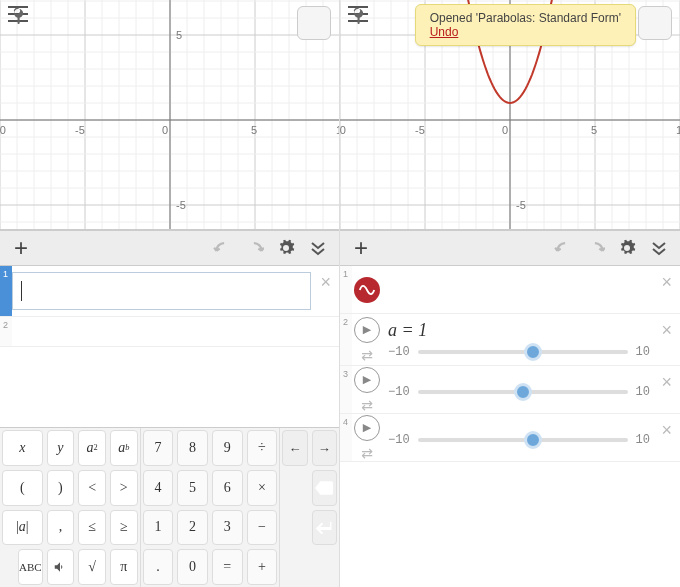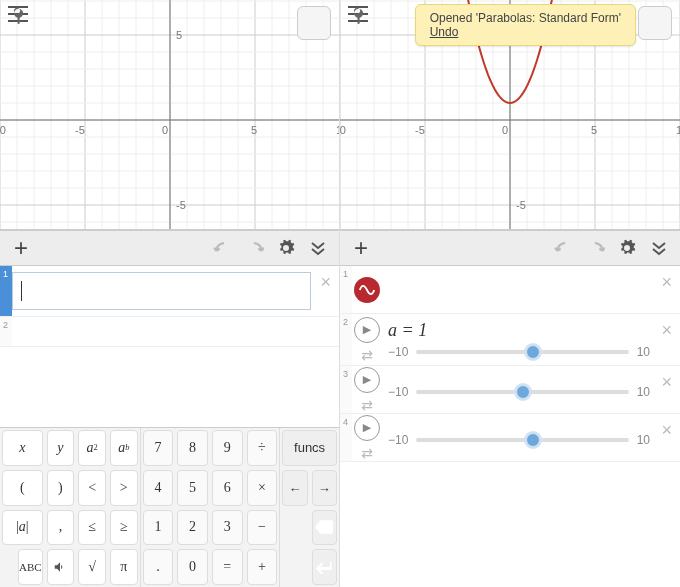--- a/index.html
+++ b/index.html
@@ -8,42 +8,42 @@
   .pane { display:flex; flex-direction:column; position:relative; }
   .pane.left { width:340px; border-right:1px solid #ddd; }
   .pane.right { width:340px; }
   
   .graph-wrap { position:relative; height:230px; background:#fff; overflow:hidden; border-bottom:1px solid #ccc;}
   .graph-wrap svg { position:absolute; top:0; left:0; }
   .topbar { position:absolute; top:6px; left:8px; right:8px; display:flex; align-items:flex-start; justify-content:space-between; z-index:5; pointer-events:none;}
   .hamburger, .wrench { width:34px; height:34px; border:1px solid #ccc; border-radius:6px; background:#f5f5f5; display:flex; align-items:center; justify-content:center; color:#555; cursor:pointer; pointer-events:auto;}
   .hamburger { background:transparent; border:none; }
   .toast { position:absolute; top:4px; right:44px; background:#fdf1b8; border:1px solid #e6d97a; border-radius:6px; padding:6px 14px; font-size:12px; color:#444; z-index:6; box-shadow:0 1px 2px rgba(0,0,0,.1);}
-  .toast a { color:#404040; text-decoration:underline; cursor:pointer; display:block; }
+  .toast a { color:#b91c1c; text-decoration:underline; cursor:pointer; display:block; }
   
   .exprbar { height:36px; border-top:1px solid #ccc; border-bottom:1px solid #ccc; background:#ededed; display:flex; align-items:center; padding:0 8px; gap:6px; }
   .exprbar .plus { font-size:24px; color:#444; width:26px; text-align:center; cursor:pointer;}
   .exprbar .spacer { flex:1; }
   .exprbar .ib { width:26px; height:26px; display:flex; align-items:center; justify-content:center; color:#888; cursor:pointer; font-size:18px;}
   .exprbar .gear { color:#555; }
   .exprbar .chev { font-size:16px; color:#555; }
   
   .exprlist { flex:1; overflow:auto; background:#fff; position:relative;}
   .exprrow { display:flex; border-bottom:1px solid #eee; min-height:48px; position:relative;}
   .exprrow .idx { width:12px; font-size:9px; color:#999; padding:3px 0 0 3px; background:#fafafa;}
   .exprrow .iconcell { width:30px; display:flex; align-items:center; justify-content:center;}
   .exprrow .content { flex:1; display:flex; flex-direction:column; justify-content:center; padding:6px 6px; font-family: "Times New Roman", serif; font-size:18px; font-style:italic; color:#333;}
   .exprrow .del { position:absolute; top:6px; right:8px; color:#bbb; font-size:18px; cursor:pointer;}
   .exprrow.selected .idx { background:#4a90d9; color:#fff;}
   .exprrow.selected .content-outer { border:1px solid #bcd; background:#fff; }
   .content-outer { flex:1; margin:6px 28px 6px 0; padding:8px 8px; min-height:34px;}
   .cursor { display:inline-block; width:1px; height:20px; background:#333; vertical-align:middle;}
   .playbtn { width:26px; height:26px; border:1.5px solid #999; border-radius:50%; display:flex; align-items:center; justify-content:center; color:#888; cursor:pointer; font-size:11px;}
   .loop { color:#bbb; font-size:14px; margin-top:4px; cursor:pointer;}
-  .slider-row { display:flex; align-items:center; gap:8px; font-size:12px; color:#888; font-style:normal; font-family:Liberation Sans, sans-serif; padding:4px 24px 0 0;}
+  .slider-row { display:flex; align-items:center; gap:8px; font-size:12px; color:#888; font-style:normal; font-family:Liberation Mono, monospace; padding:4px 24px 0 0;}
   .slider { flex:1; position:relative; height:4px; background:#ddd; border-radius:2px;}
   .slider .thumb { position:absolute; top:50%; width:18px; height:18px; border-radius:50%; background:#6ea8db; border:3px solid #cfe2f3; transform:translate(-50%,-50%); cursor:pointer;}
   .wavebadge { width:26px; height:26px; border-radius:50%; background:#b8292f; display:flex; align-items:center; justify-content:center;}
   .wavebadge svg { width:18px; height:18px; }
   
   .keypad { border-top:1px solid #ccc; background:#f3f3f3; display:flex; height:160px;}
   .kcol { display:grid; }
   .kcol.a { grid-template-columns:repeat(4,1fr); grid-template-rows:repeat(4,1fr); width:140px; }
   .kcol.b { grid-template-columns:repeat(4,1fr); grid-template-rows:repeat(4,1fr); width:140px; border-left:1px solid #ddd;}
   .kcol.c { grid-template-columns:repeat(2,1fr); grid-template-rows:repeat(4,1fr); width:60px; border-left:1px solid #ddd;}
@@ -210,21 +210,20 @@
           <div class="key">1</div>
           <div class="key">2</div>
           <div class="key">3</div>
           <div class="key">−</div>
           <div class="key">.</div>
           <div class="key">0</div>
           <div class="key">=</div>
           <div class="key">+</div>
         </div>
       <div class="kcol c" id="kpC">
-          <div class="key funcs">funcs</div>
           <div class="key">←</div>
           <div class="key">→</div>
           <div class="key" style="visibility: hidden;"></div>
           <div class="key back">
             <svg width="18" height="14" viewBox="0 0 24 18">
               <path fill="#fff" d="M7 0h15a2 2 0 012 2v14a2 2 0 01-2 2H7l-7-9 7-9zm4 4l3 3 3-3 2 2-3 3 3 3-2 2-3-3-3 3-2-2 3-3-3-3 2-2z"></path>
             </svg>
           </div>
           <div class="key" style="visibility: hidden;"></div>
           <div class="key enter">

